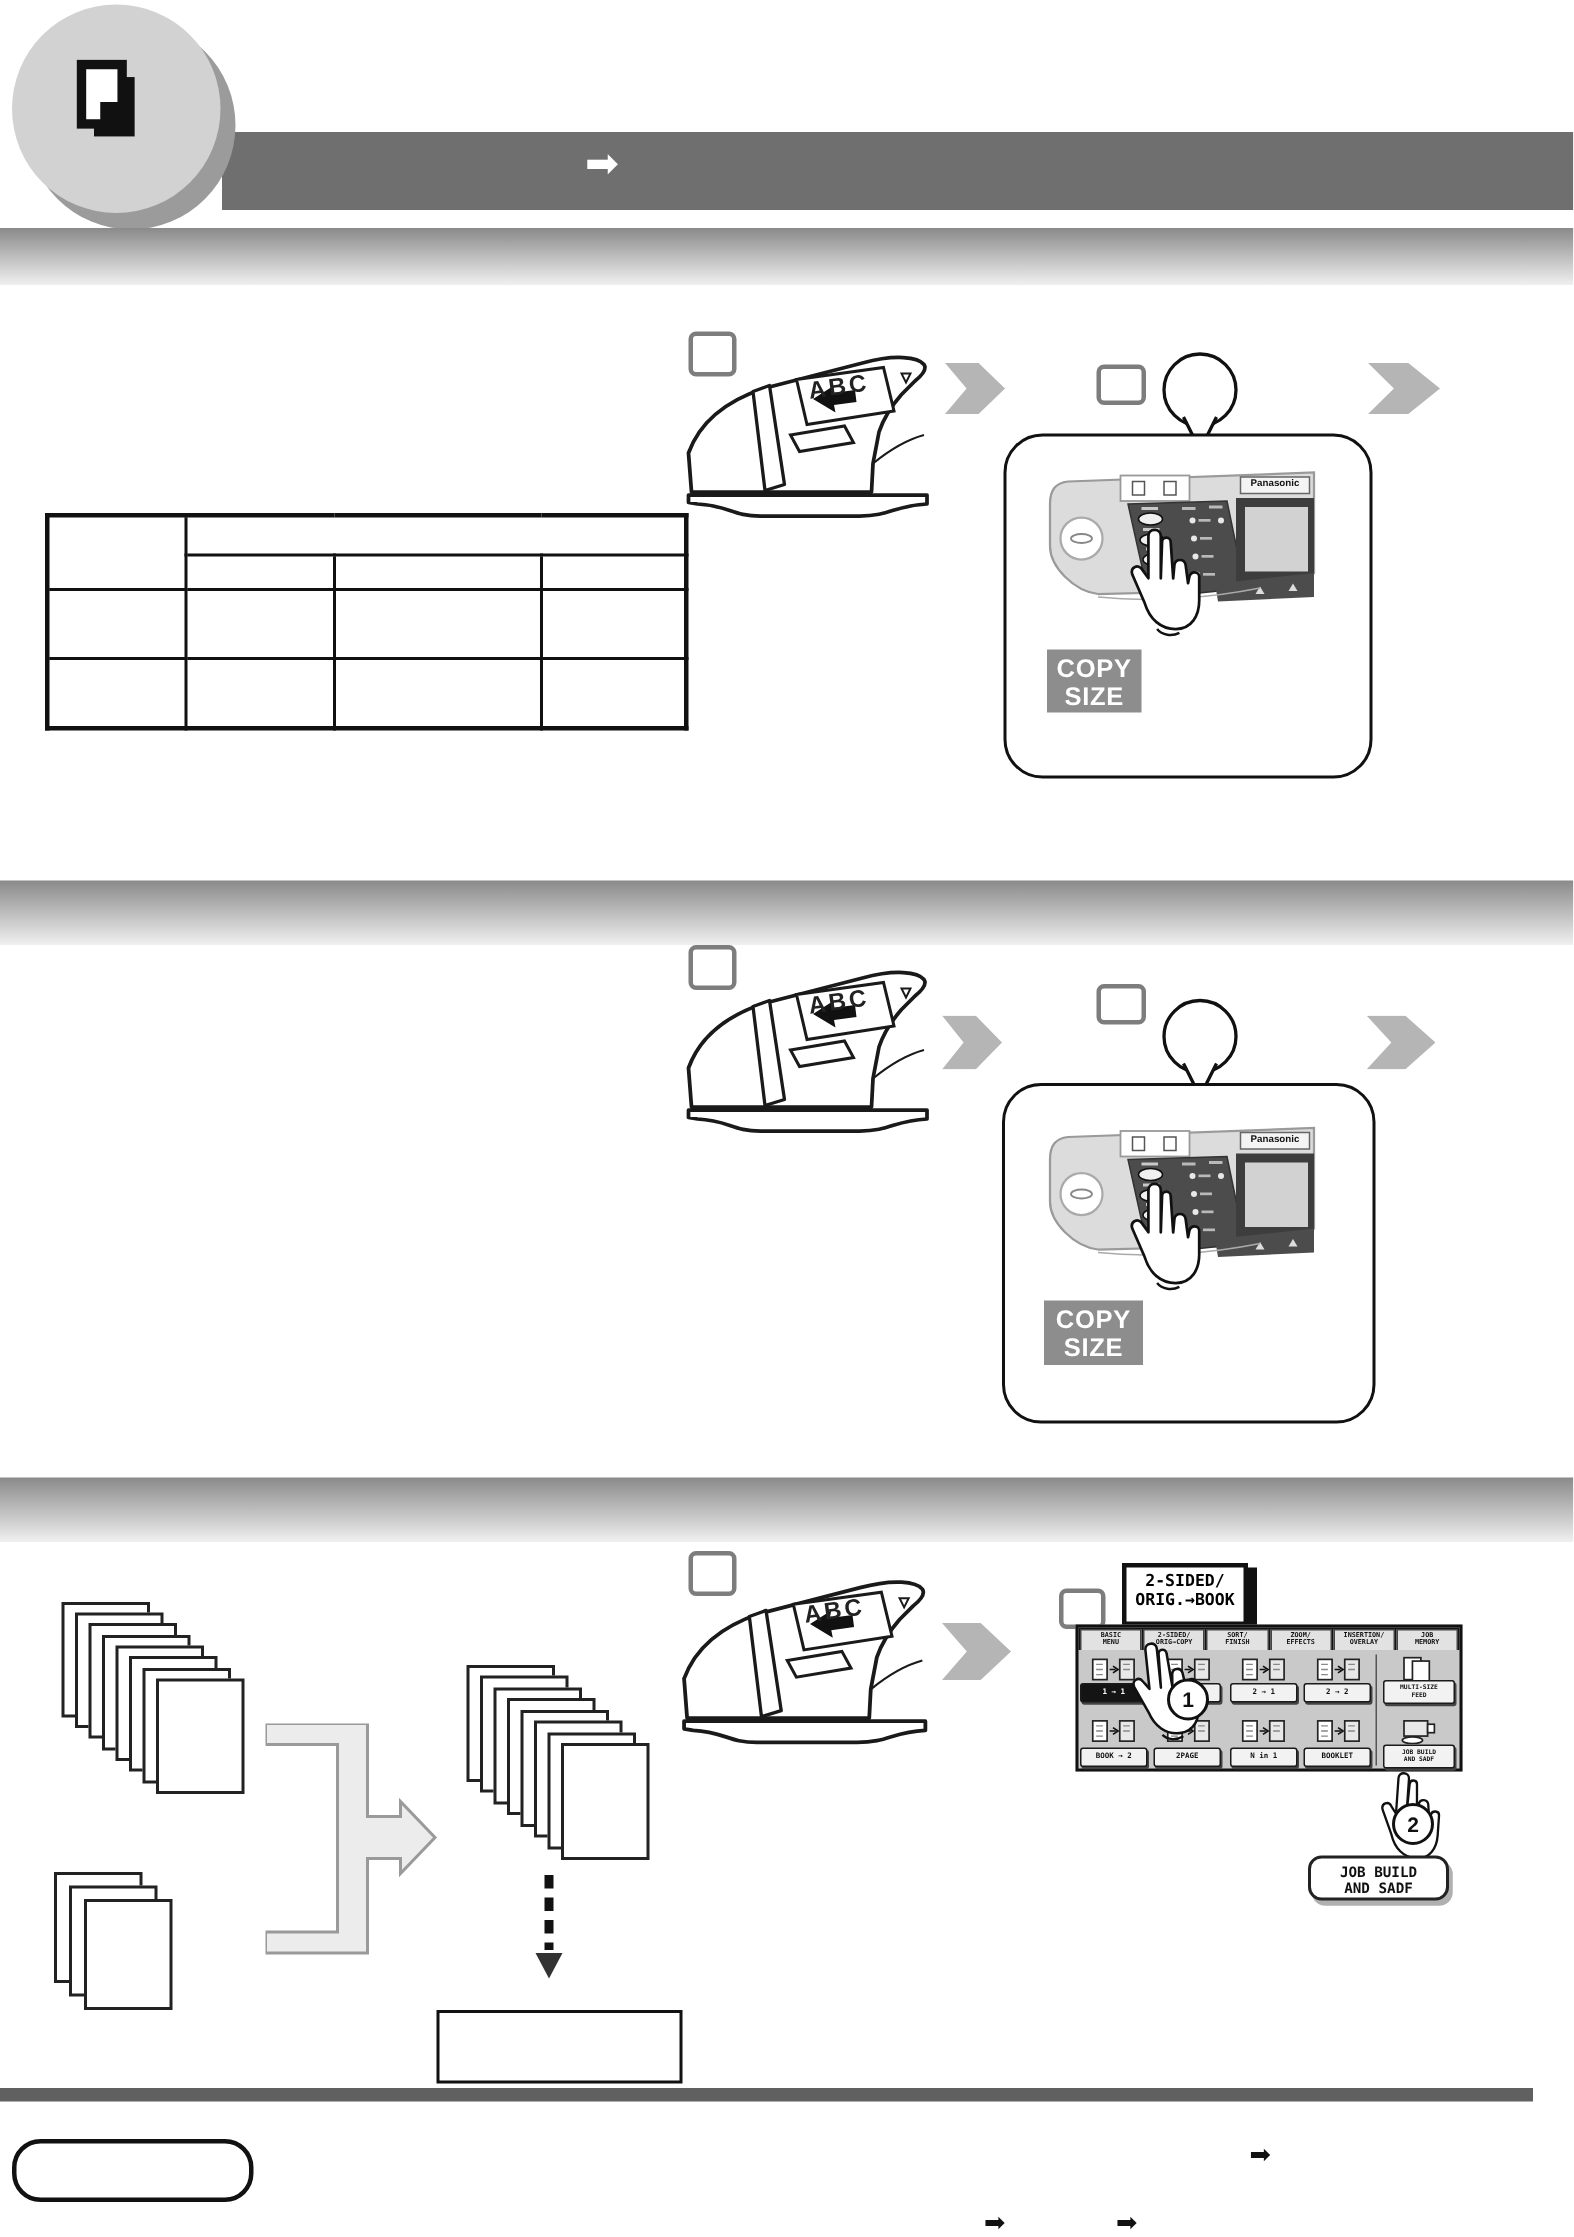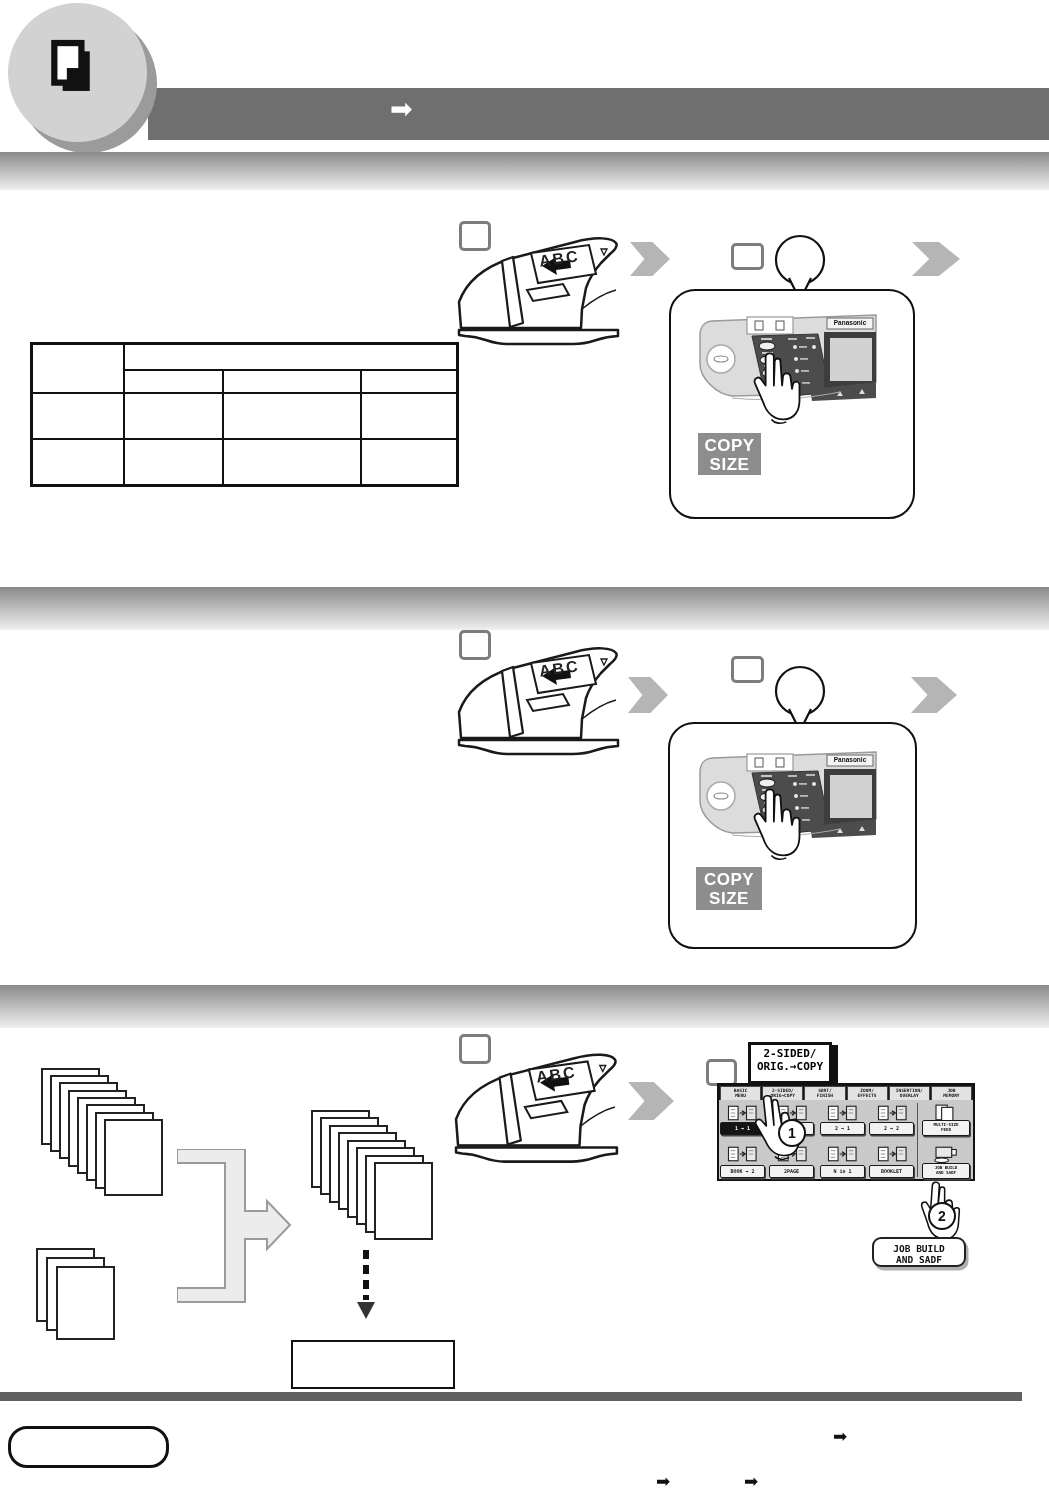--- a/index.html
+++ b/index.html
@@ -297,21 +297,21 @@
   <div class="abs" style="left:452px;top:1046px;width:172px;height:122px;">
     <svg width="172" height="122">
         <use href="#sym-scanner"></use>
       </svg>
     <span class="abc">ABC</span>
   </div>
   <div class="abs chev" style="left:628px;top:1082px;width:46px;height:38px;"></div>
 
   <div class="abs jagged">
     <div>2-SIDED/</div>
-    <div>ORIG.→COPY</div>
+    <div>ORIG.→BOOK</div>
   </div>
   <div class="abs stepbox" style="left:706px;top:1059px;width:25px;height:21px;"></div>
 
   <div class="abs screen">
     <div class="tabbar">
       <div class="tab"><span>BASIC</span><br><span>MENU</span></div>
       <div class="tab"><span>2-SIDED/</span><br><span>ORIG→COPY</span></div>
       <div class="tab"><span>SORT/</span><br><span>FINISH</span></div>
       <div class="tab"><span>ZOOM/</span><br><span>EFFECTS</span></div>
       <div class="tab"><span>INSERTION/</span><br><span>OVERLAY</span></div>

